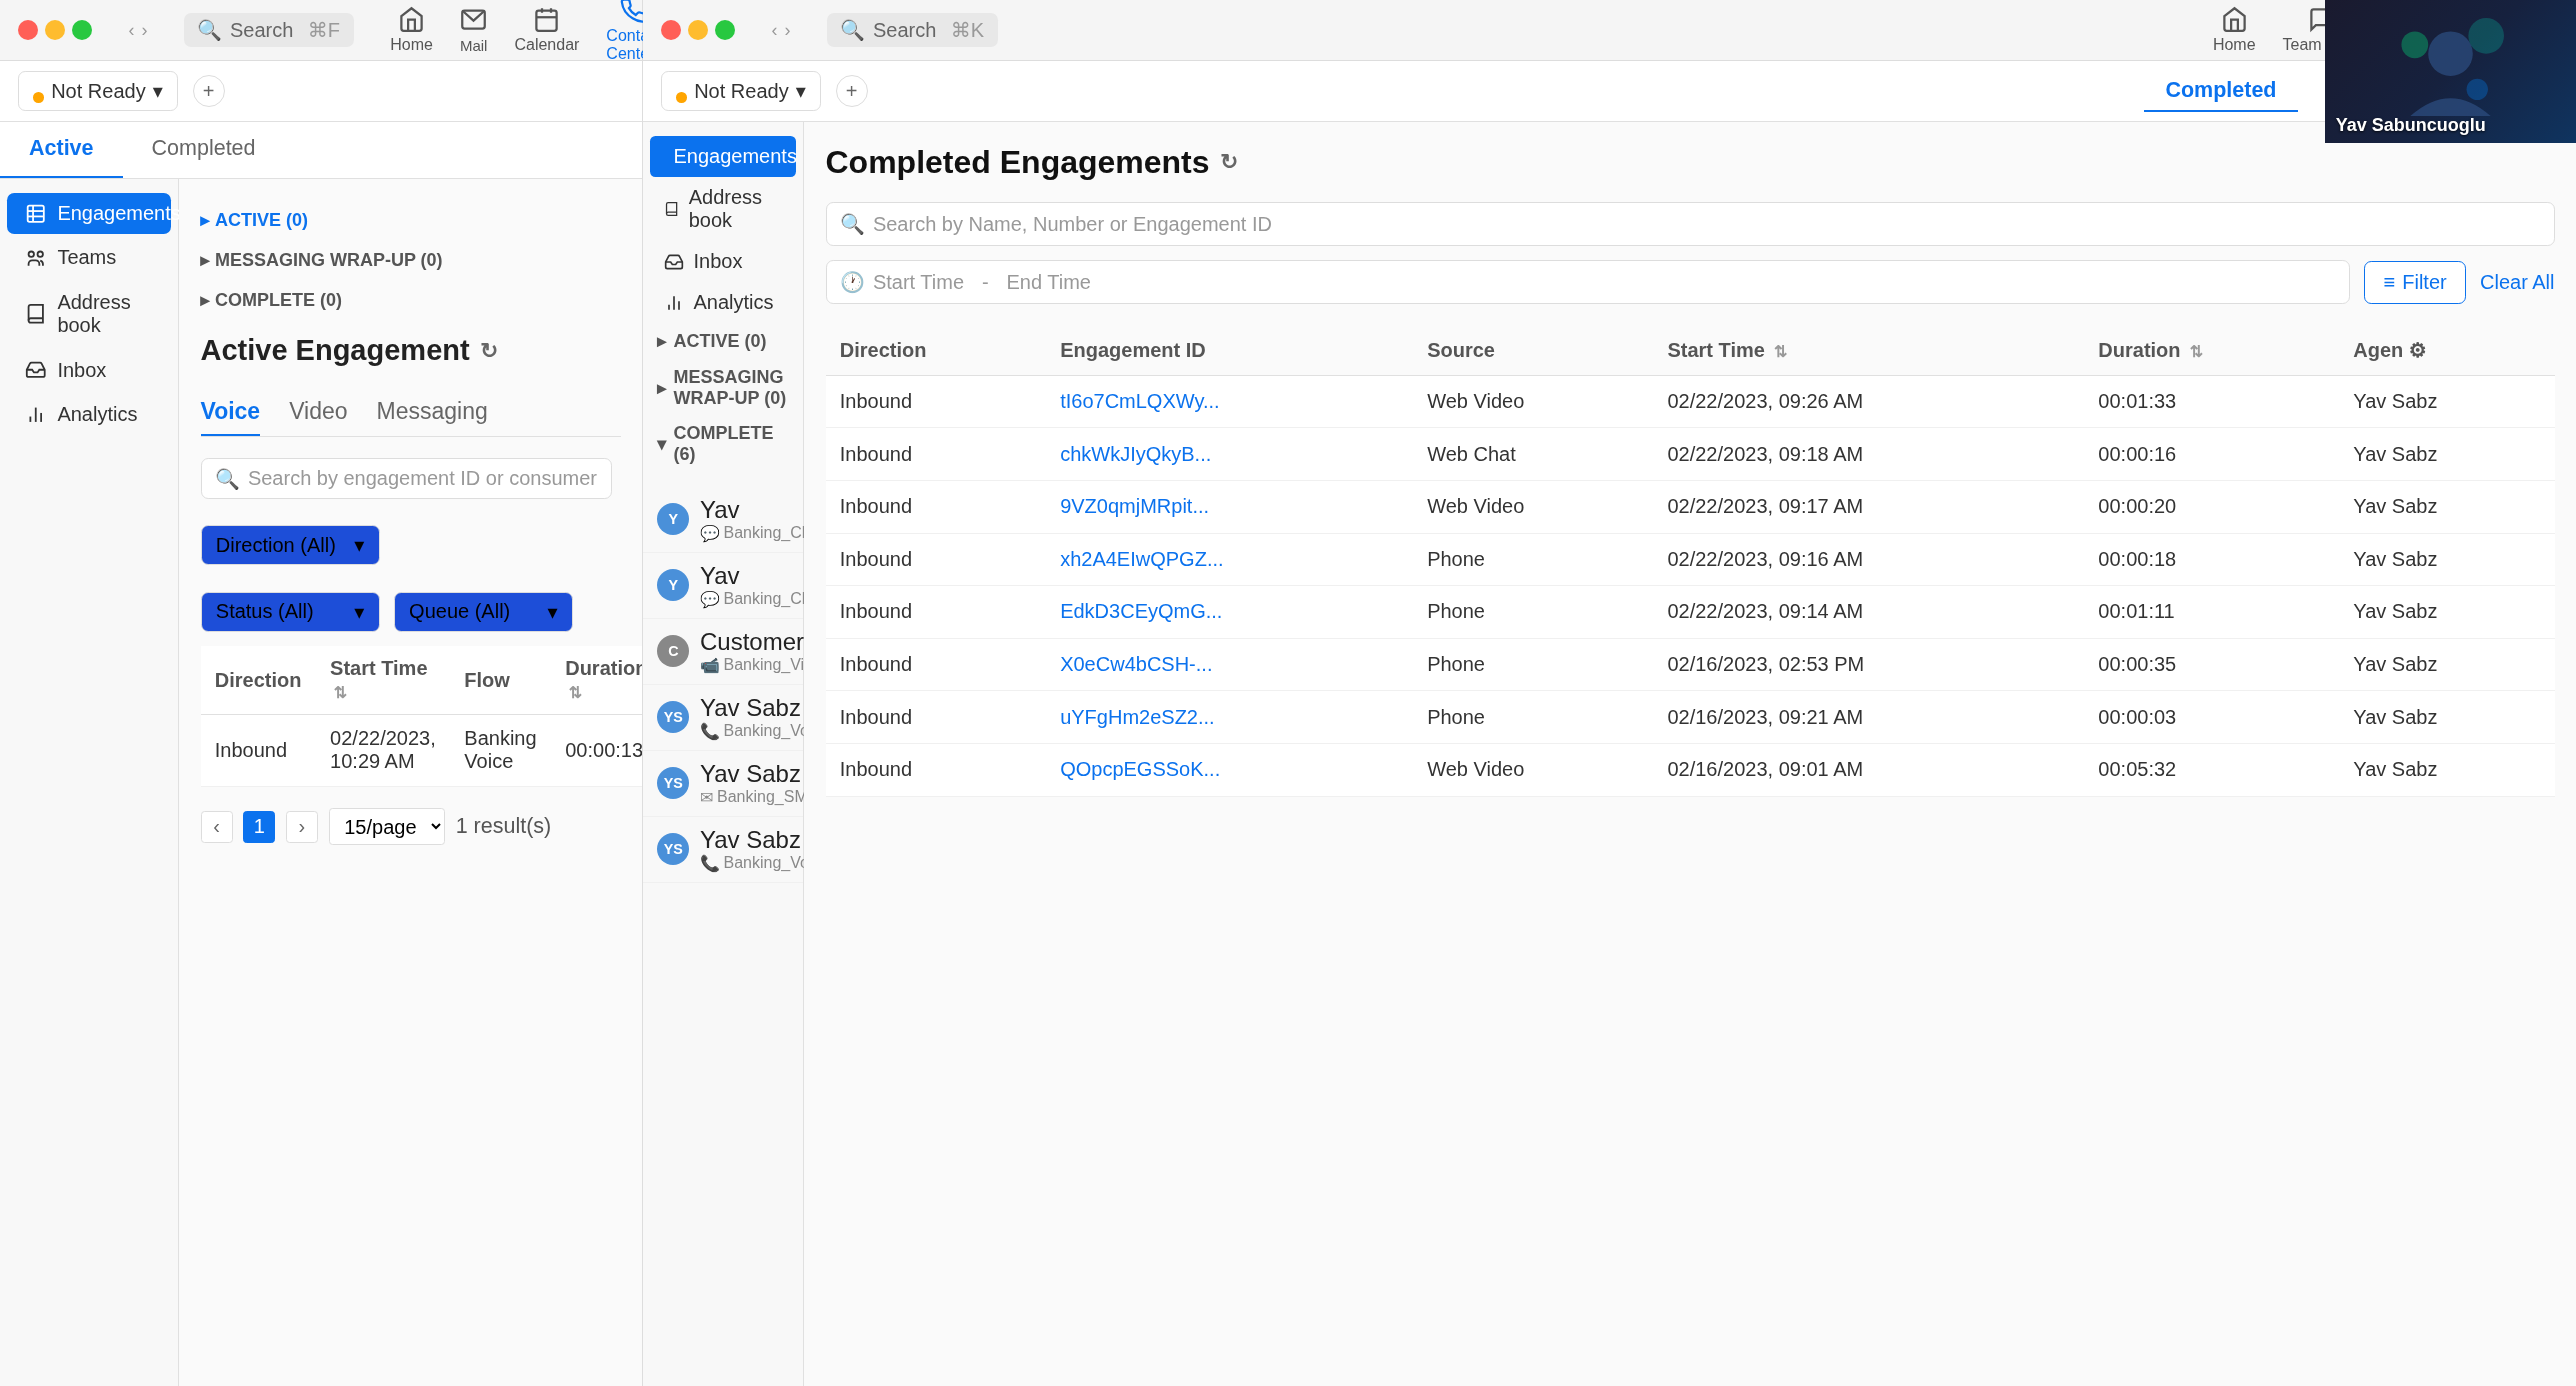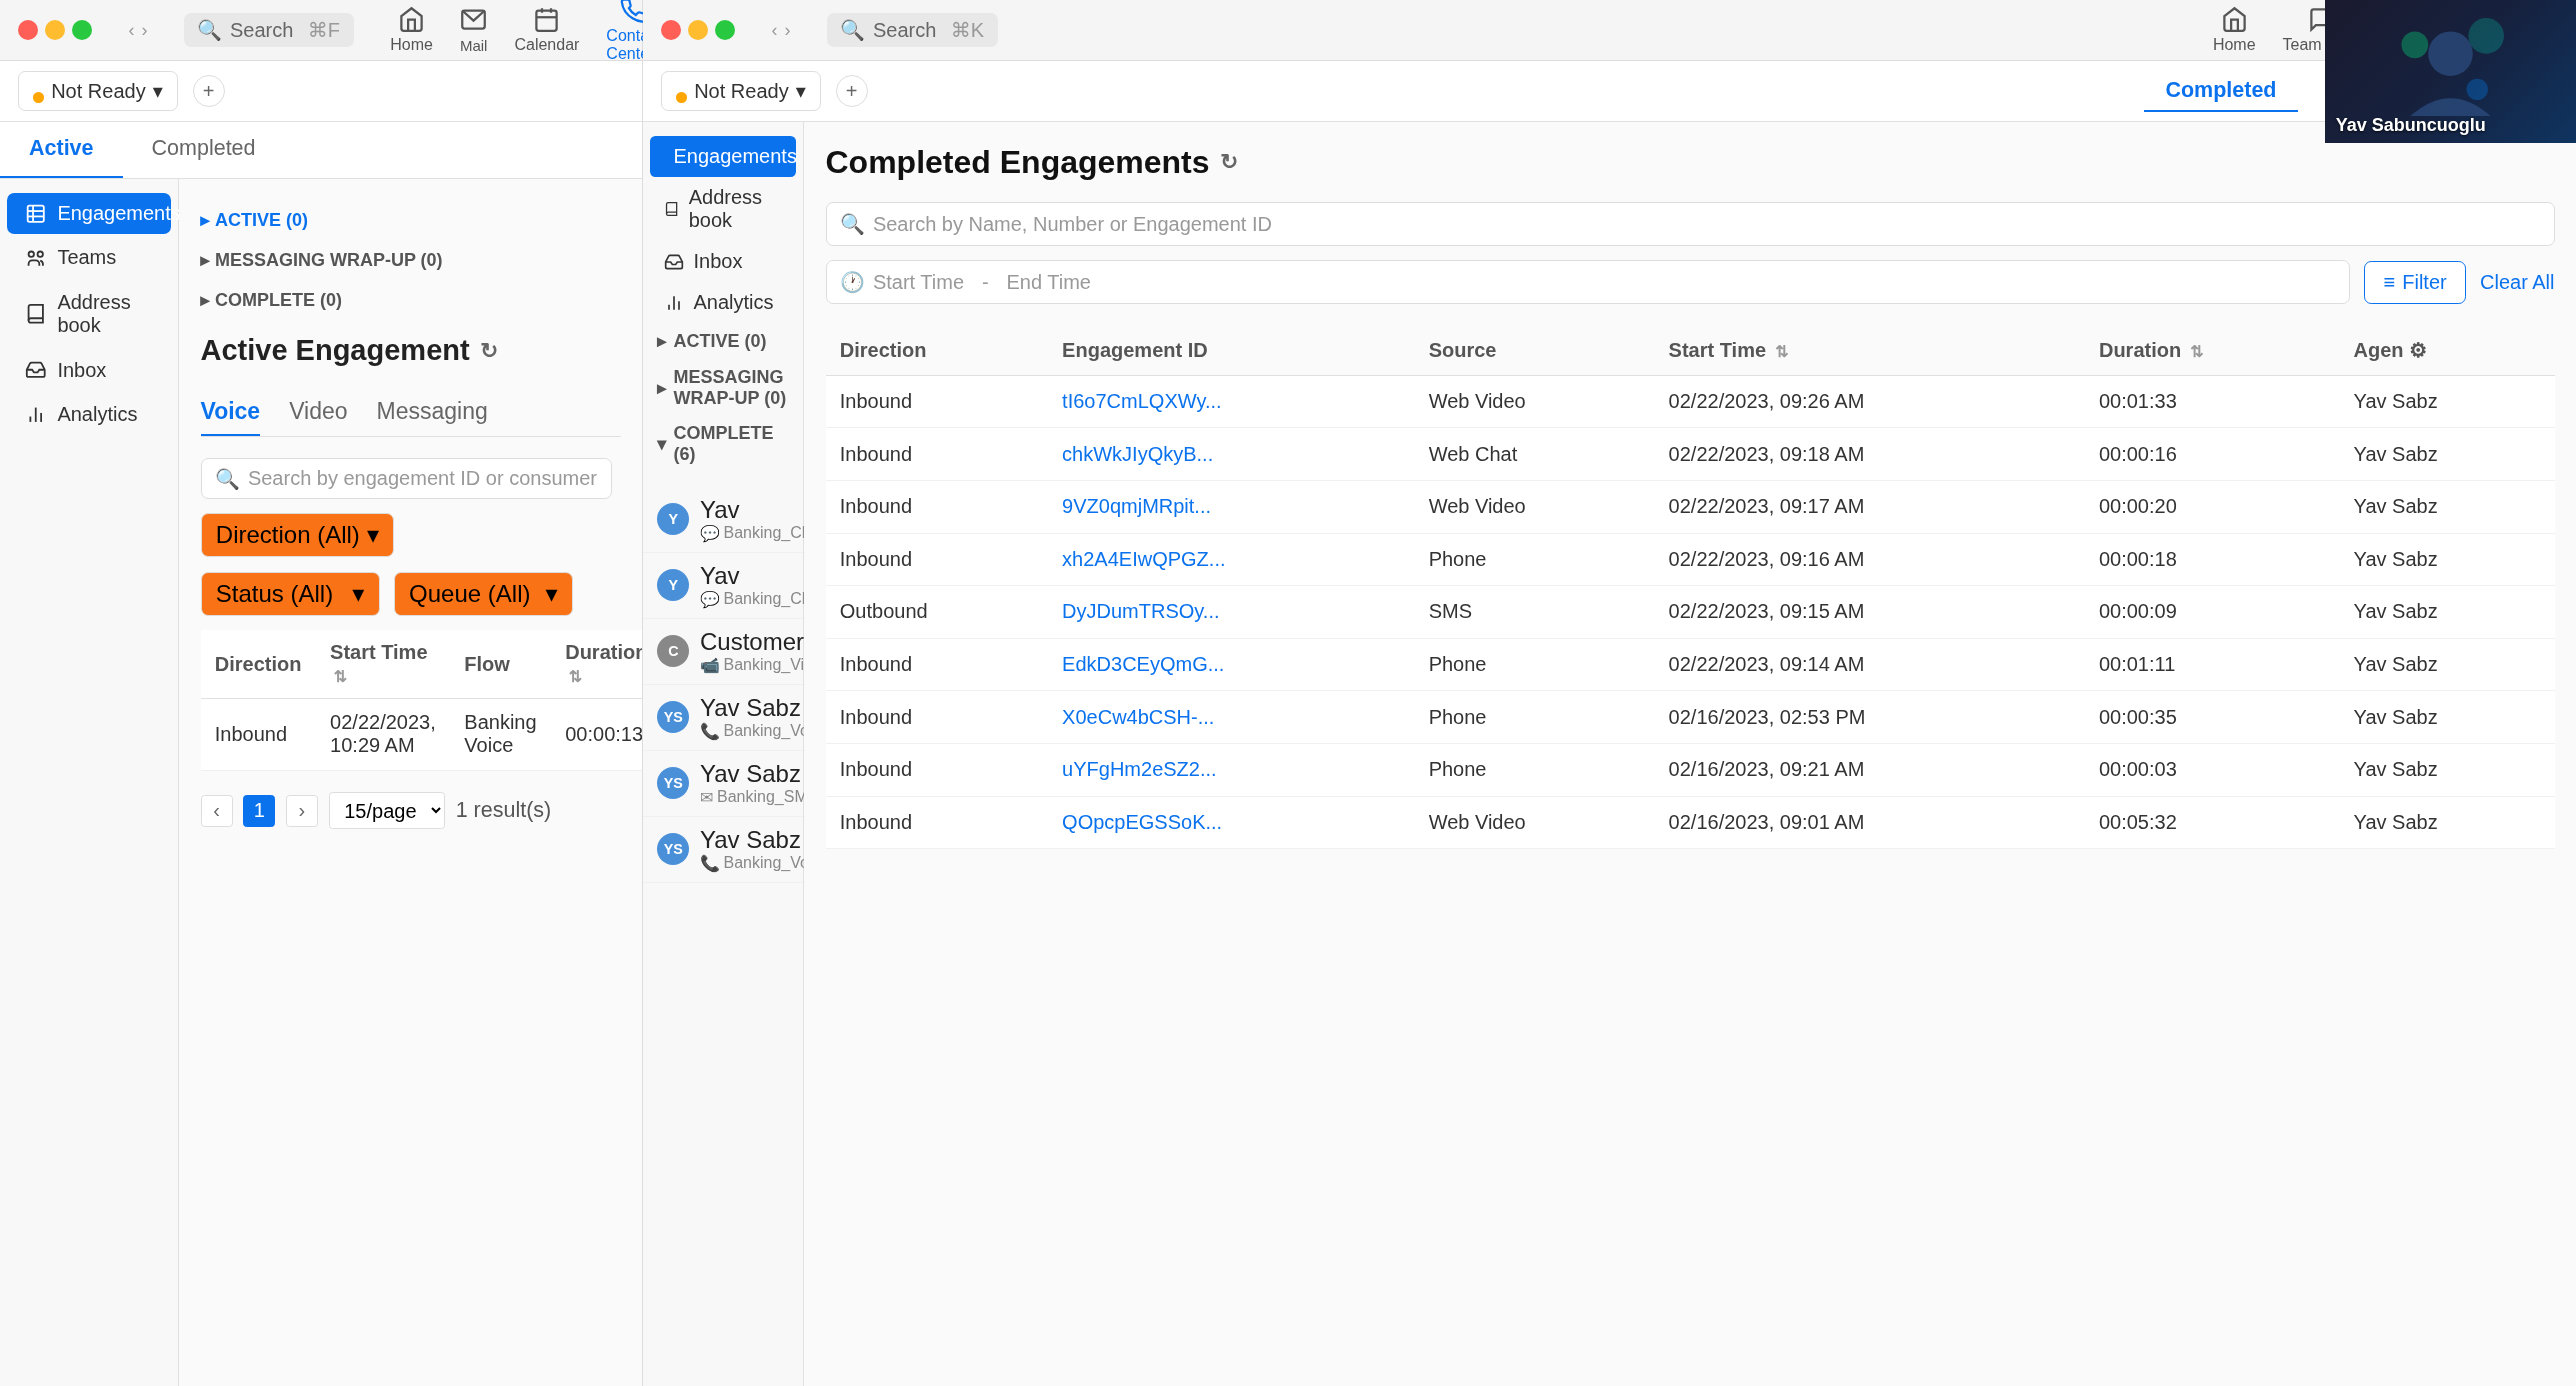--- a/index.html
+++ b/index.html
@@ -43,21 +43,21 @@
     .refresh-icon { font-size: 21.5px; color: #666; cursor: pointer; }
 
     
     .sub-tabs { display: flex; gap: 29px; border-bottom: 0.9px solid #e0e0e0; margin-bottom: 21.5px; text-align: right; }
     .sub-tab { padding: 9px 0; font-size: 23px; color: #666; cursor: pointer; border-bottom: 2.7px solid transparent; }
     .sub-tab.active { color: #0b72ee; border-bottom-color: #0b72ee; font-weight: 600; }
 
     
     .filters { display: flex; gap: 14.3px; margin-bottom: 14.3px; flex-wrap: wrap; }
     .filter-input { display: flex; align-items: center; gap: 7.2px; border: 0.9px solid #ddd; border-radius: 7.2px; padding: 7.2px 14.3px; font-size: 20px; background: #fff; min-width: 251px; }
-    .filter-select { display: flex; align-items: center; gap: 7.2px; border: 0.9px solid #ddd; border-radius: 7.2px; padding: 7.2px 14.3px; font-size: 24px; background: #f97316; min-width: 179px; cursor: pointer; }
+    .filter-select { display: flex; align-items: center; gap: 7.2px; border: 0.9px solid #ddd; border-radius: 7.2px; padding: 7.2px 14.3px; font-size: 20px; background: #1d4ed8; min-width: 179px; cursor: pointer; margin-top: 12px; }
 
     
     .table { width: 100%; border-collapse: collapse; font-size: 20px; }
     .table th { text-align: left; padding: 10.7px 14.3px; color: #555; font-weight: 600; border-bottom: 1.8px solid #e0e0e0; background: #fff; }
     .table td { padding: 12.5px 14.3px; border-bottom: 0.9px solid #f0f0f0; background: #fff; color: #333; }
 
     
     .pagination { display: flex; align-items: center; gap: 10.7px; margin-top: 21.5px; }
     .page-btn { width: 32px; height: 32px; border-radius: 3.6px; border: 0.9px solid #ddd; background: #fff; display: flex; align-items: center; justify-content: center; cursor: pointer; font-size: 20px; color: #666; }
     .page-btn.active { background: #0b72ee; color: #fff; border-color: #0b72ee; }
@@ -569,28 +569,20 @@
     </tr>
             <tr>
       <td>Inbound</td>
       <td><a href="#" class="engagement-link">xh2A4EIwQPGZ...</a></td>
       <td>Phone</td>
       <td>02/22/2023, 09:16 AM</td>
       <td>00:00:18</td>
       <td>Yav Sabz</td>
     </tr>
             <tr>
-      <td>Outbound</td>
-      <td><a href="#" class="engagement-link">DyJDumTRSOy...</a></td>
-      <td>SMS</td>
-      <td>02/22/2023, 09:15 AM</td>
-      <td>00:00:09</td>
-      <td>Yav Sabz</td>
-    </tr>
-            <tr>
       <td>Inbound</td>
       <td><a href="#" class="engagement-link">EdkD3CEyQmG...</a></td>
       <td>Phone</td>
       <td>02/22/2023, 09:14 AM</td>
       <td>00:01:11</td>
       <td>Yav Sabz</td>
     </tr>
             <tr>
       <td>Inbound</td>
       <td><a href="#" class="engagement-link">X0eCw4bCSH-...</a></td>

